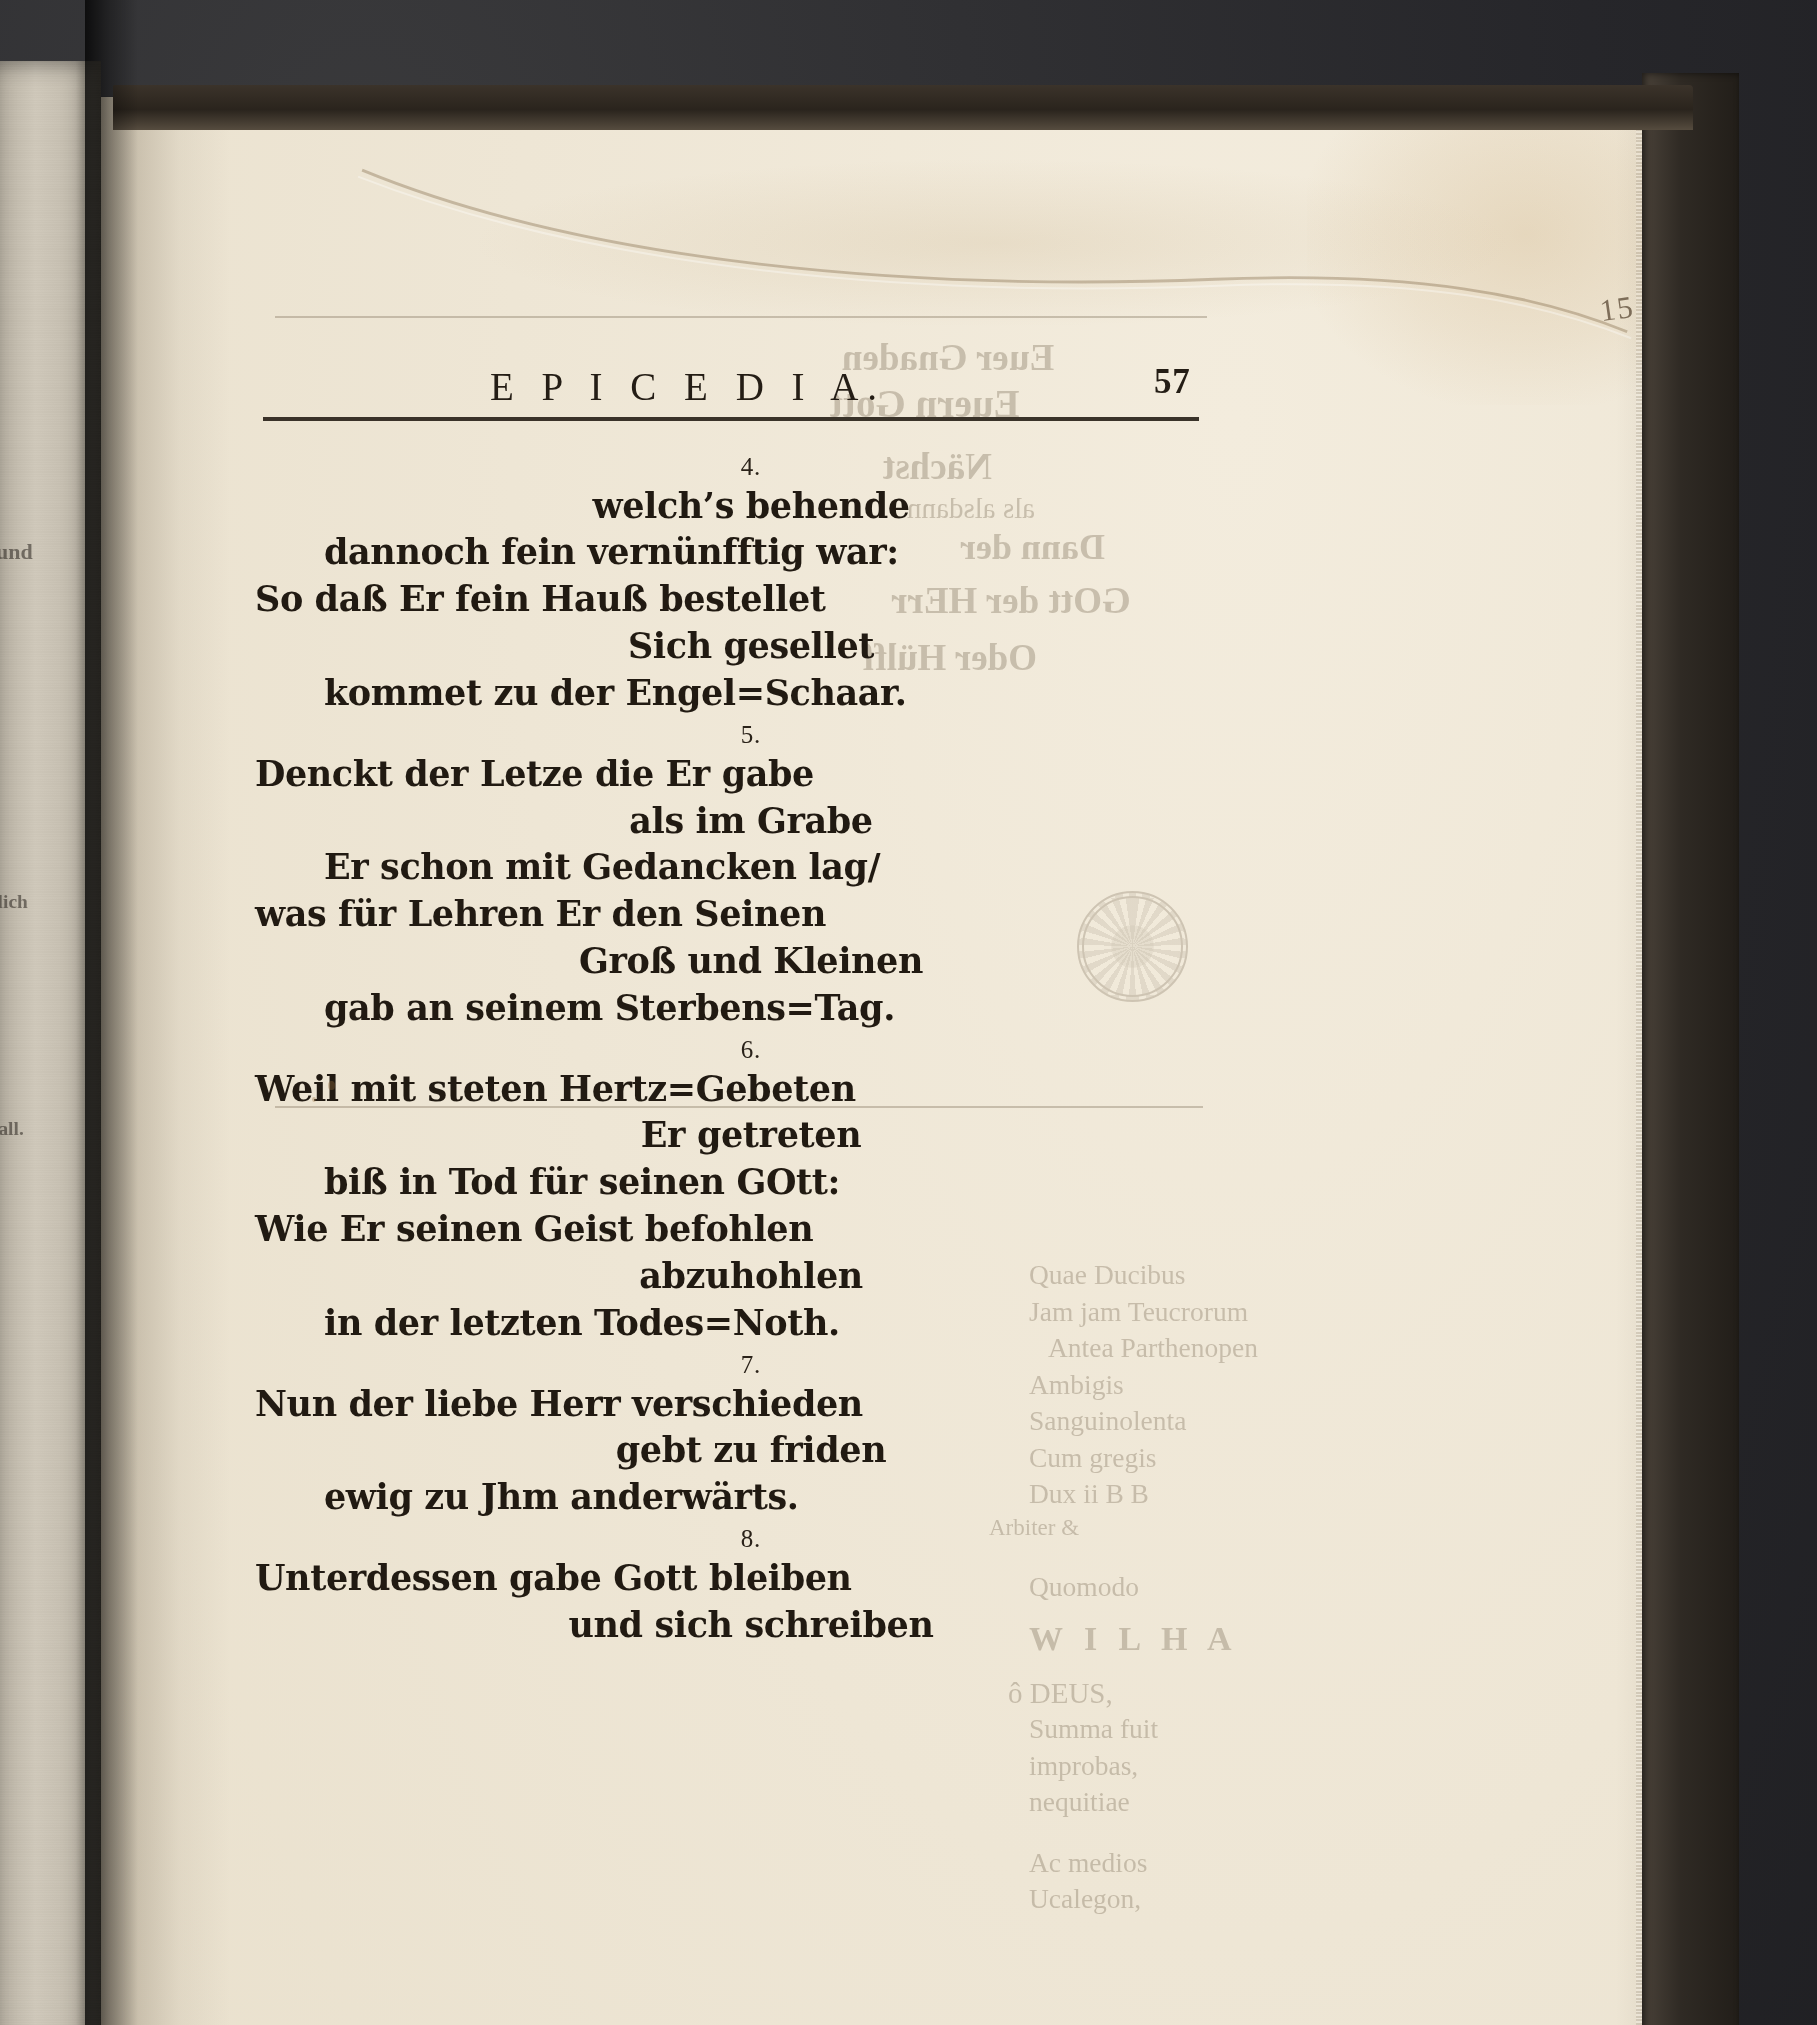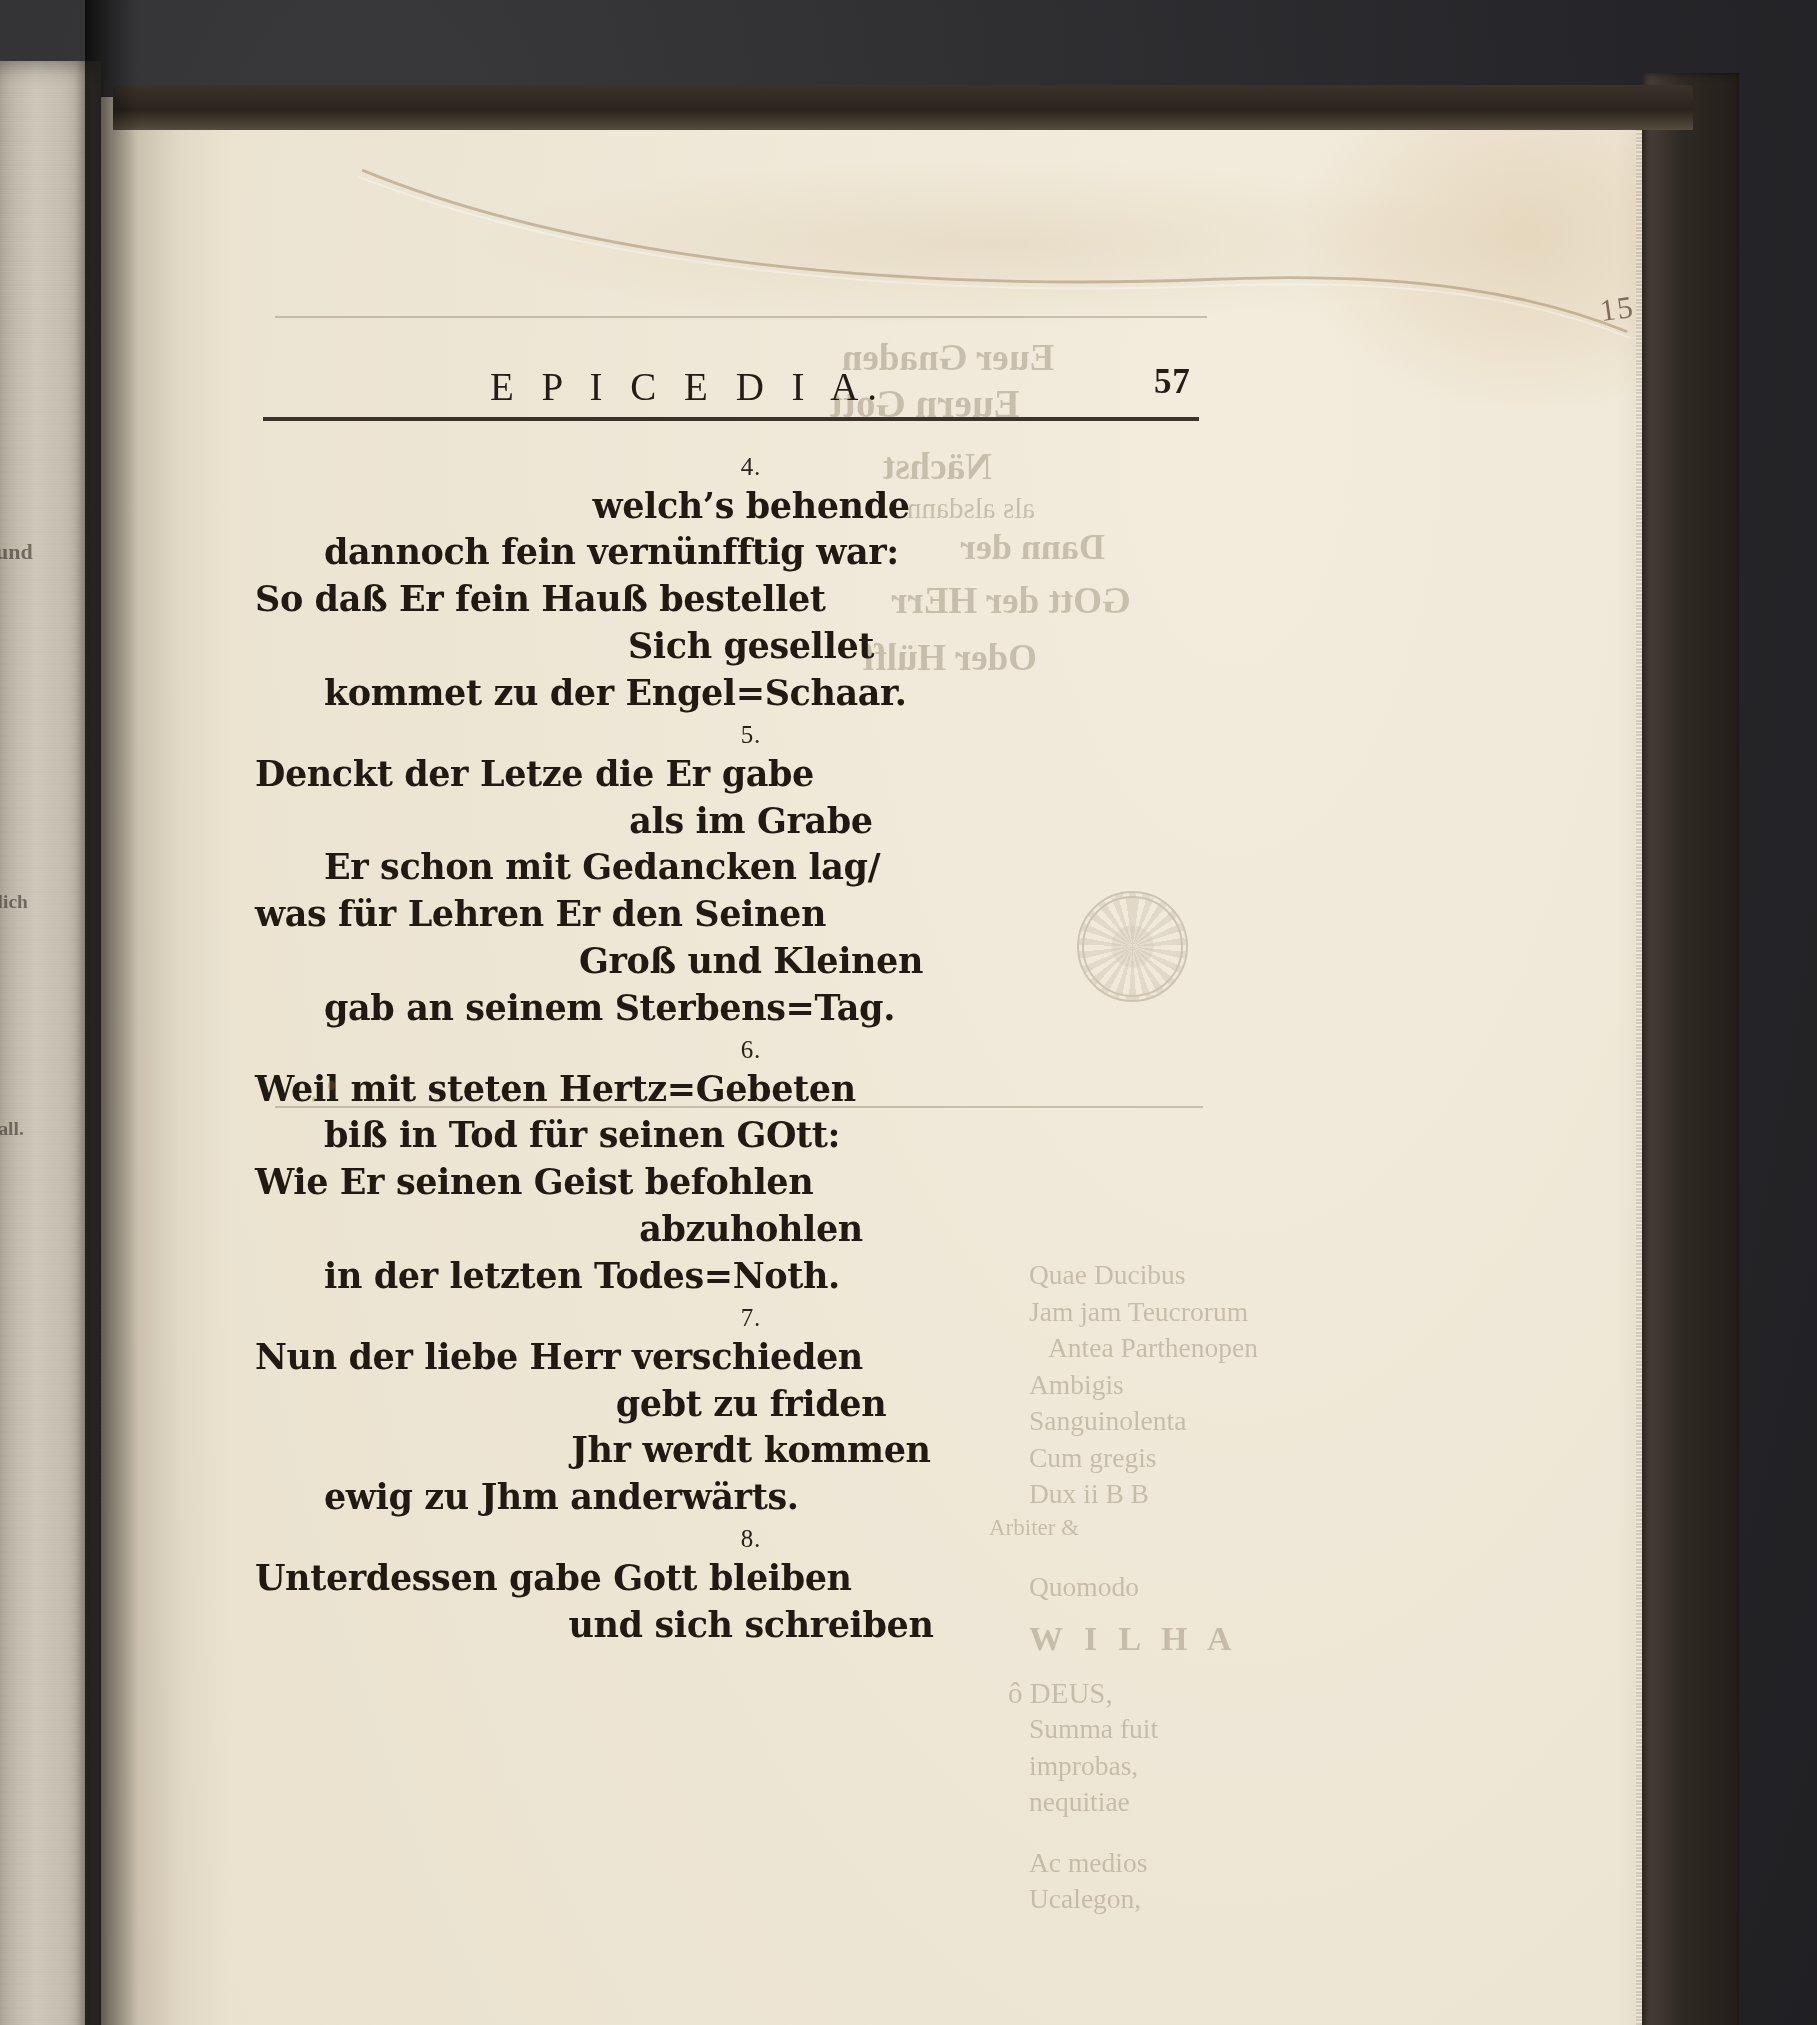--- a/index.html
+++ b/index.html
@@ -386,31 +386,31 @@
         <div class="line c">als im Grabe</div>
         <div class="line i1">Er schon mit Gedancken lag/</div>
         <div class="line i0">was für Lehren Er den Seinen</div>
         <div class="line c">Groß und Kleinen</div>
         <div class="line i1">gab an seinem Sterbens=Tag.</div>
       </div>
 
       <div>
         <div class="stanza-num">6.</div>
         <div class="line i0">Weil mit steten Hertz=Gebeten</div>
+        <div class="line c">Er getreten</div>
         <div class="line i1">biß in Tod für seinen GOtt:</div>
         <div class="line i0">Wie Er seinen Geist befohlen</div>
         <div class="line c">abzuhohlen</div>
         <div class="line i1">in der letzten Todes=Noth.</div>
       </div>
 
       <div>
         <div class="stanza-num">7.</div>
         <div class="line i0">Nun der liebe Herr verschieden</div>
         <div class="line c">gebt zu friden</div>
-        <div class="line c">Jhr werdt kommen</div>
         <div class="line i1">ewig zu Jhm anderwärts.</div>
       </div>
 
       <div>
         <div class="stanza-num">8.</div>
         <div class="line i0">Unterdessen gabe Gott bleiben</div>
         <div class="line c">und sich schreiben</div>
       </div>
 
     </div>

